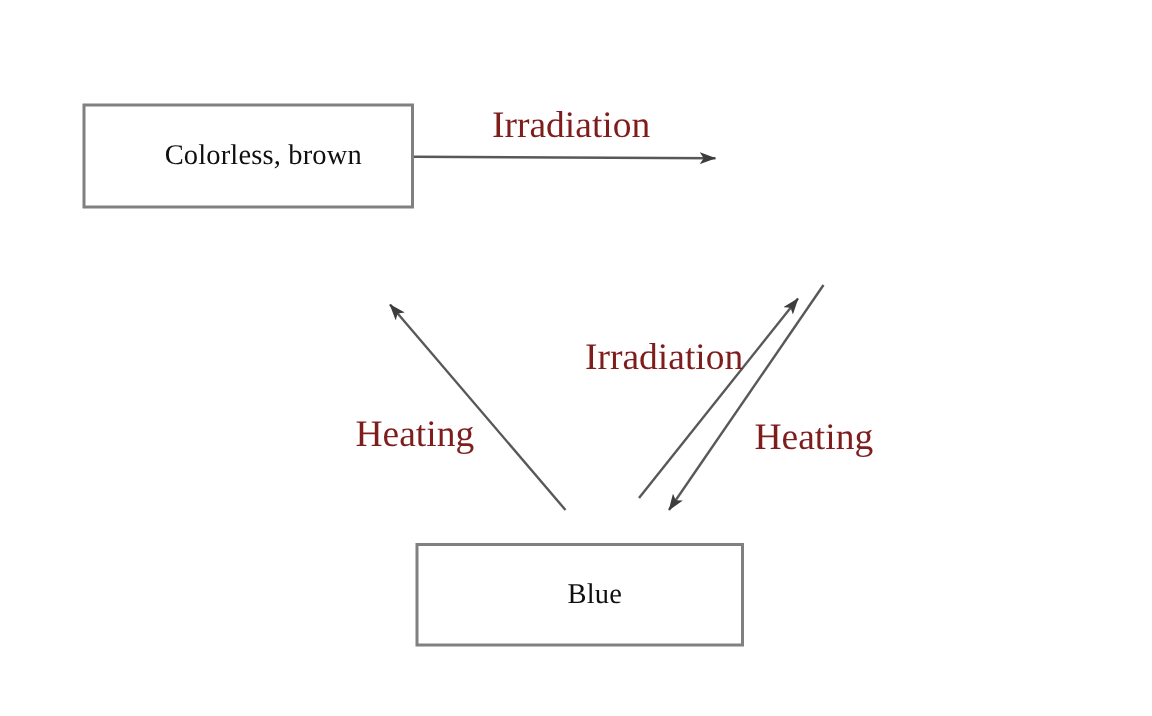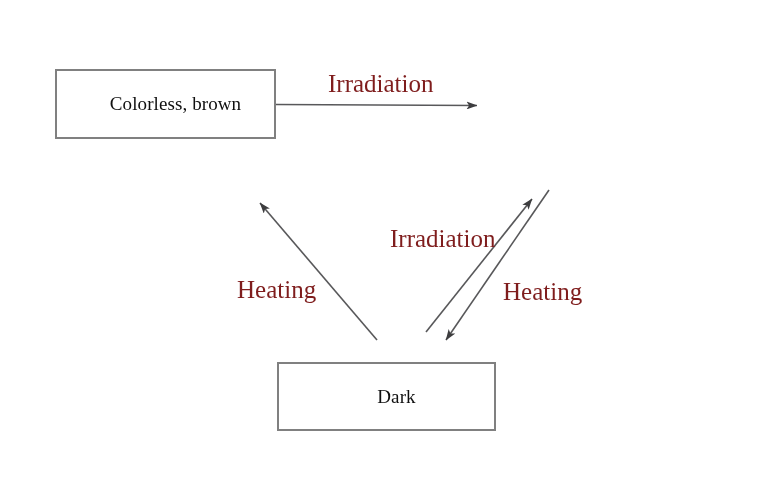--- a/index.html
+++ b/index.html
@@ -81,21 +81,21 @@
 
     <line class="edge-line" x1="549" y1="190" x2="446" y2="340" marker-end="url(#arrowhead)"></line>
   </svg>
 
   <div class="node-box" id="box-colorless-brown">
     <span class="node-label">Colorless, brown</span>
   </div>
 
 
   <div class="node-box" id="box-blue">
-    <span class="node-label">Dark</span>
+    <span class="node-label">Blue</span>
   </div>
 
   <div class="edge-label" id="label-irradiation-top">Irradiation</div>
 
   <div class="edge-label" id="label-heating-left">Heating</div>
 
   <div class="edge-label" id="label-irradiation-middle">Irradiation</div>
 
   <div class="edge-label" id="label-heating-right">Heating</div>
 

